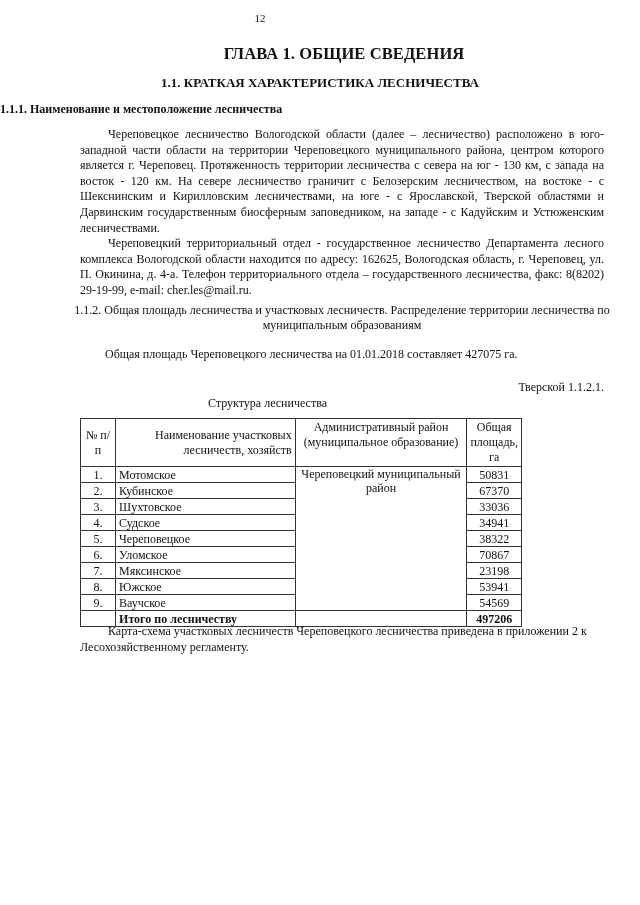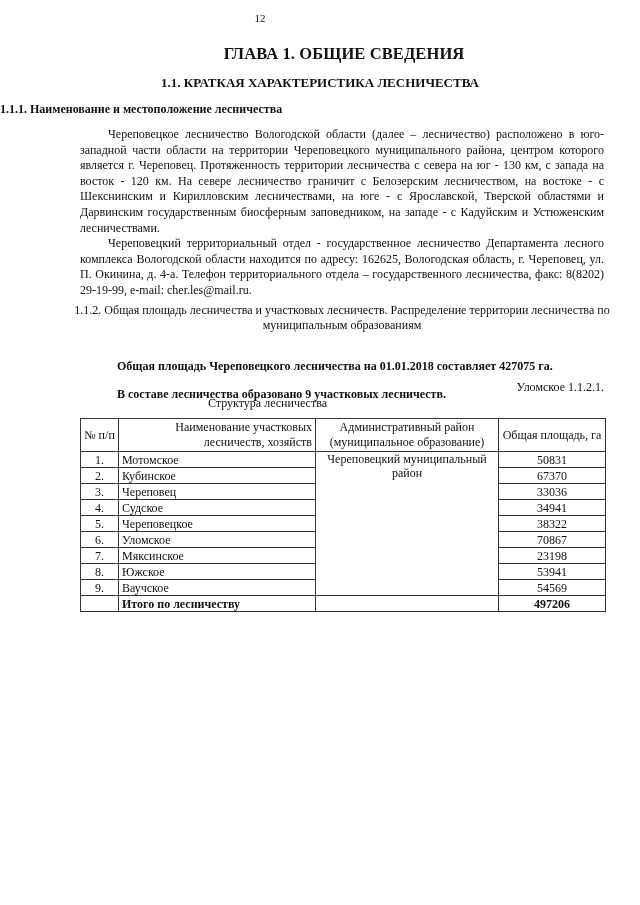--- a/index.html
+++ b/index.html
@@ -9,25 +9,25 @@
   .page-num { top: 12px; left: 0; width: 520px; text-align: center; font-size: 11px; }
   .chapter { top: 44px; left: 0; width: 640px; text-align: center; font-size: 16.5px; font-weight: bold; letter-spacing: 0.1px; margin-left: 24px; }
   .sec { top: 75px; left: 0; width: 640px; text-align: center; font-size: 13px; font-weight: bold; }
   .subsec { top: 102px; left: 0; width: 640px; font-size: 12px; font-weight: bold; }
   .para { left: 77px; width: 530px; font-size: 12px; line-height: 15.6px; text-align: justify; }
   .para p { margin: 3px; text-indent: 28px; }
   .p1 { top: 124px; }
   .p2 { top: 233px; }
   .subsec2 { top: 303px; left: 72px; width: 540px; text-align: center; font-size: 12px; font-weight: normal; line-height: 15px; }
   .plain { left: 77px; width: 530px; font-size: 12px; line-height: 15.5px; }
-  .plain p { margin: 12px; text-indent: 28px; font-weight: bold; }
+  .plain p { margin: 0; text-indent: 28px; }
   .p3 { top: 347px; }
   .tbl-label { top: 380px; right: 36px; font-size: 12px; }
   .tbl-caption { top: 396px; left: 0; width: 535px; text-align: center; font-size: 12px; }
-  table.struct { position: absolute; top: 418px; left: 80px; width: 526px; border-collapse: collapse; font-size: 12px; }
+  table.struct { position: absolute; top: 418px; left: 80px; width: 442px; border-collapse: collapse; font-size: 12px; }
   table.struct td, table.struct th { border: 1px solid #333; padding: 0 3px; line-height: 14px; font-weight: normal; }
   table.struct th { text-align: center; line-height: 15px; padding-top: 1px; padding-bottom: 1px; }
   table.struct td { height: 15px; }
   .c-num { width: 31px; text-align: center; }
   .c-name { width: 190px; text-align: left; }
   .c-dist { width: 176px; text-align: center; vertical-align: top; }
   .c-area { text-align: center; }
   .bold { font-weight: bold !important; }
   .p4 { top: 621px; }
 </style>
@@ -43,24 +43,23 @@
   <p>Череповецкое лесничество Вологодской области (далее – лесничество) расположено в юго-западной части области на территории Череповецкого муниципального района, центром которого является г. Череповец. Протяженность территории лесничества с севера на юг - 130 км, с запада на восток - 120 км. На севере лесничество граничит с Белозерским лесничеством, на востоке - с Шекснинским и Кирилловским лесничествами, на юге - с Ярославской, Тверской областями и Дарвинским государственным биосферным заповедником, на западе - с Кадуйским и Устюженским лесничествами.</p>
 </div>
 <div class="abs para p2">
   <p>Череповецкий территориальный отдел - государственное лесничество Департамента лесного комплекса Вологодской области находится по адресу: 162625, Вологодская область, г. Череповец, ул. П. Окинина, д. 4-а. Телефон территориального отдела – государственного лесничества, факс: 8(8202) 29-19-99,  e-mail: cher.les@mail.ru.</p>
 </div>
 
 <div class="abs subsec2">1.1.2. Общая площадь лесничества и участковых лесничеств. Распределение территории лесничества по муниципальным образованиям</div>
 
 <div class="abs plain p3">
   <p>Общая площадь Череповецкого лесничества на 01.01.2018 составляет 427075 га.</p>
-  <p>В составе лесничества образовано 9 участковых лесничеств.</p>
 </div>
 
-<div class="abs tbl-label">Уломское 1.1.2.1.</div>
+<div class="abs tbl-label">Тверской 1.1.2.1.</div>
 <div class="abs tbl-caption">Структура лесничества</div>
 
 <table class="struct">
   <thead>
     <tr>
       <th class="c-num">№ п/п</th>
       <th class="c-name" style="text-align:right">Наименование участковых лесничеств, хозяйств</th>
       <th class="c-dist">Административный район (муниципальное образование)</th>
       <th class="c-area">Общая площадь, га</th>
     </tr>
@@ -72,21 +71,21 @@
       <td class="c-dist" rowspan="9">Череповецкий муниципальный район</td>
       <td class="c-area">50831</td>
     </tr>
     <tr>
       <td class="c-num">2.</td>
       <td class="c-name">Кубинское</td>
       <td class="c-area">67370</td>
     </tr>
     <tr>
       <td class="c-num">3.</td>
-      <td class="c-name">Череповец</td>
+      <td class="c-name">Шухтовское</td>
       <td class="c-area">33036</td>
     </tr>
     <tr>
       <td class="c-num">4.</td>
       <td class="c-name">Судское</td>
       <td class="c-area">34941</td>
     </tr>
     <tr>
       <td class="c-num">5.</td>
       <td class="c-name">Череповецкое</td>
@@ -115,13 +114,14 @@
     <tr>
       <td class="c-num"></td>
       <td class="c-name bold">Итого по лесничеству</td>
       <td class="c-dist"></td>
       <td class="c-area bold">497206</td>
     </tr>
   </tbody>
 </table>
 
 <div class="abs para p4">
+  <p style="text-align:left">Карта-схема участковых лесничеств Череповецкого лесничества приведена в приложении 2 к Лесохозяйственному регламенту.</p>
 </div>
 
 </body></html>

